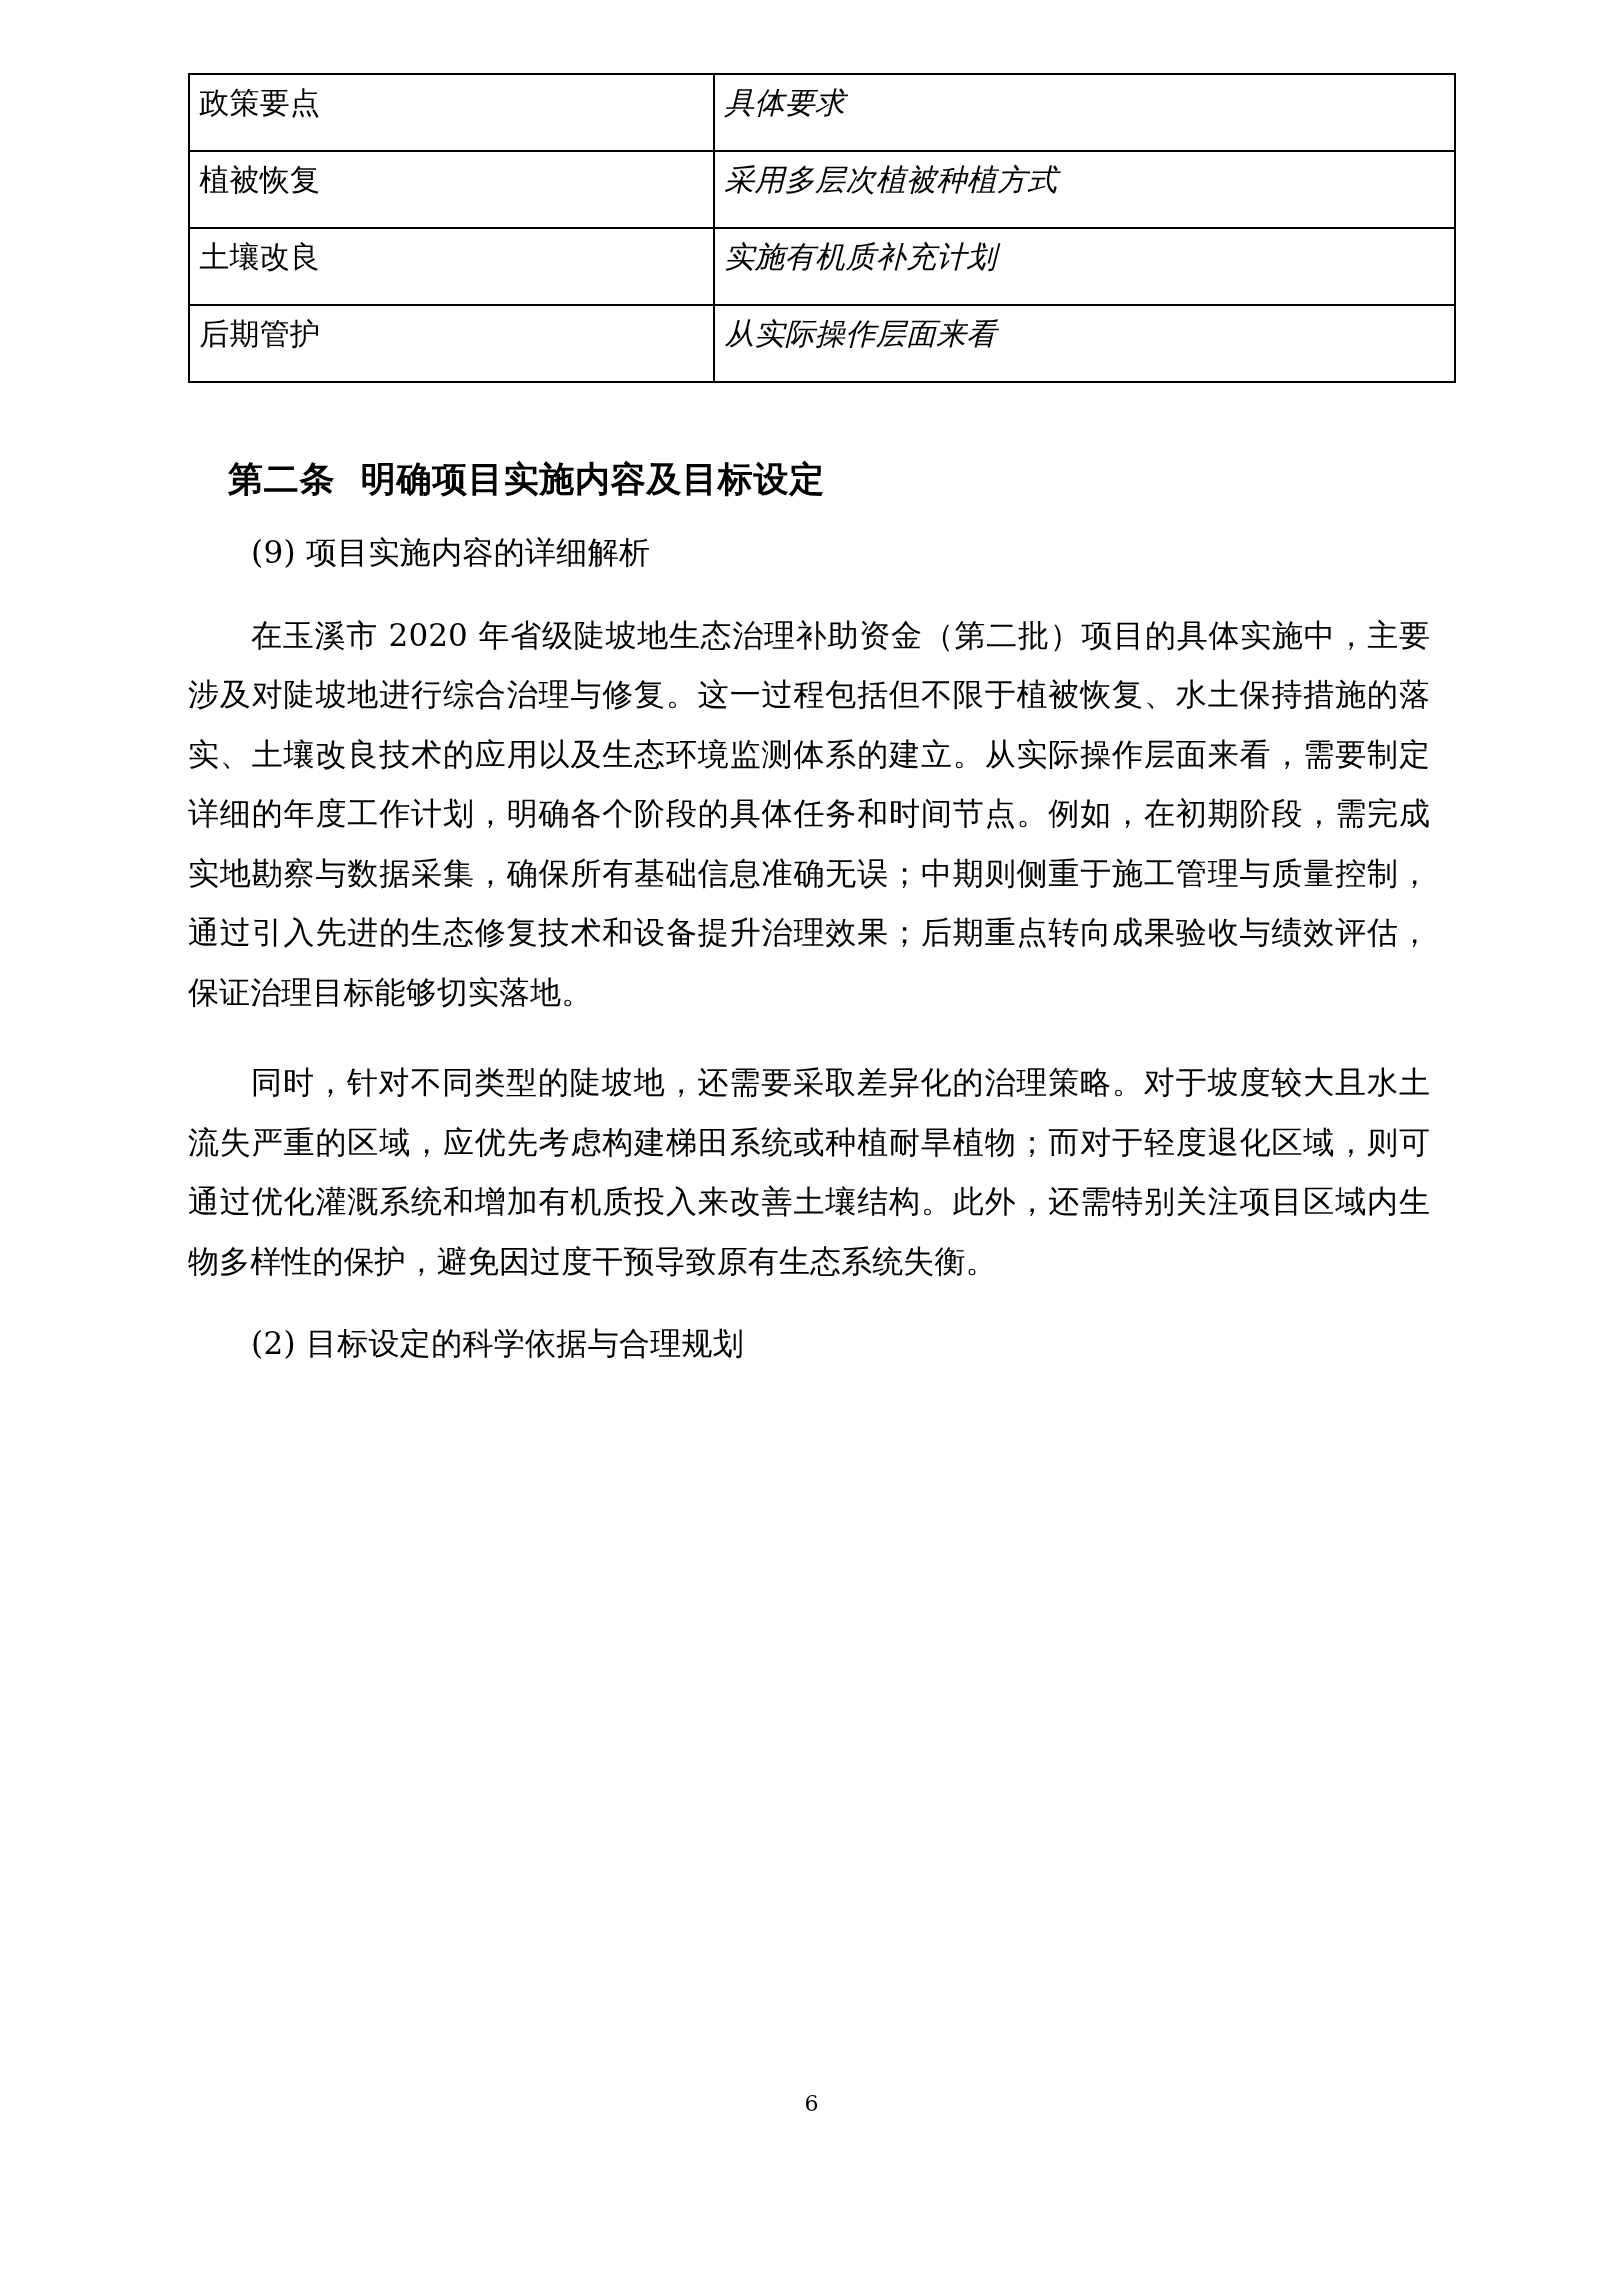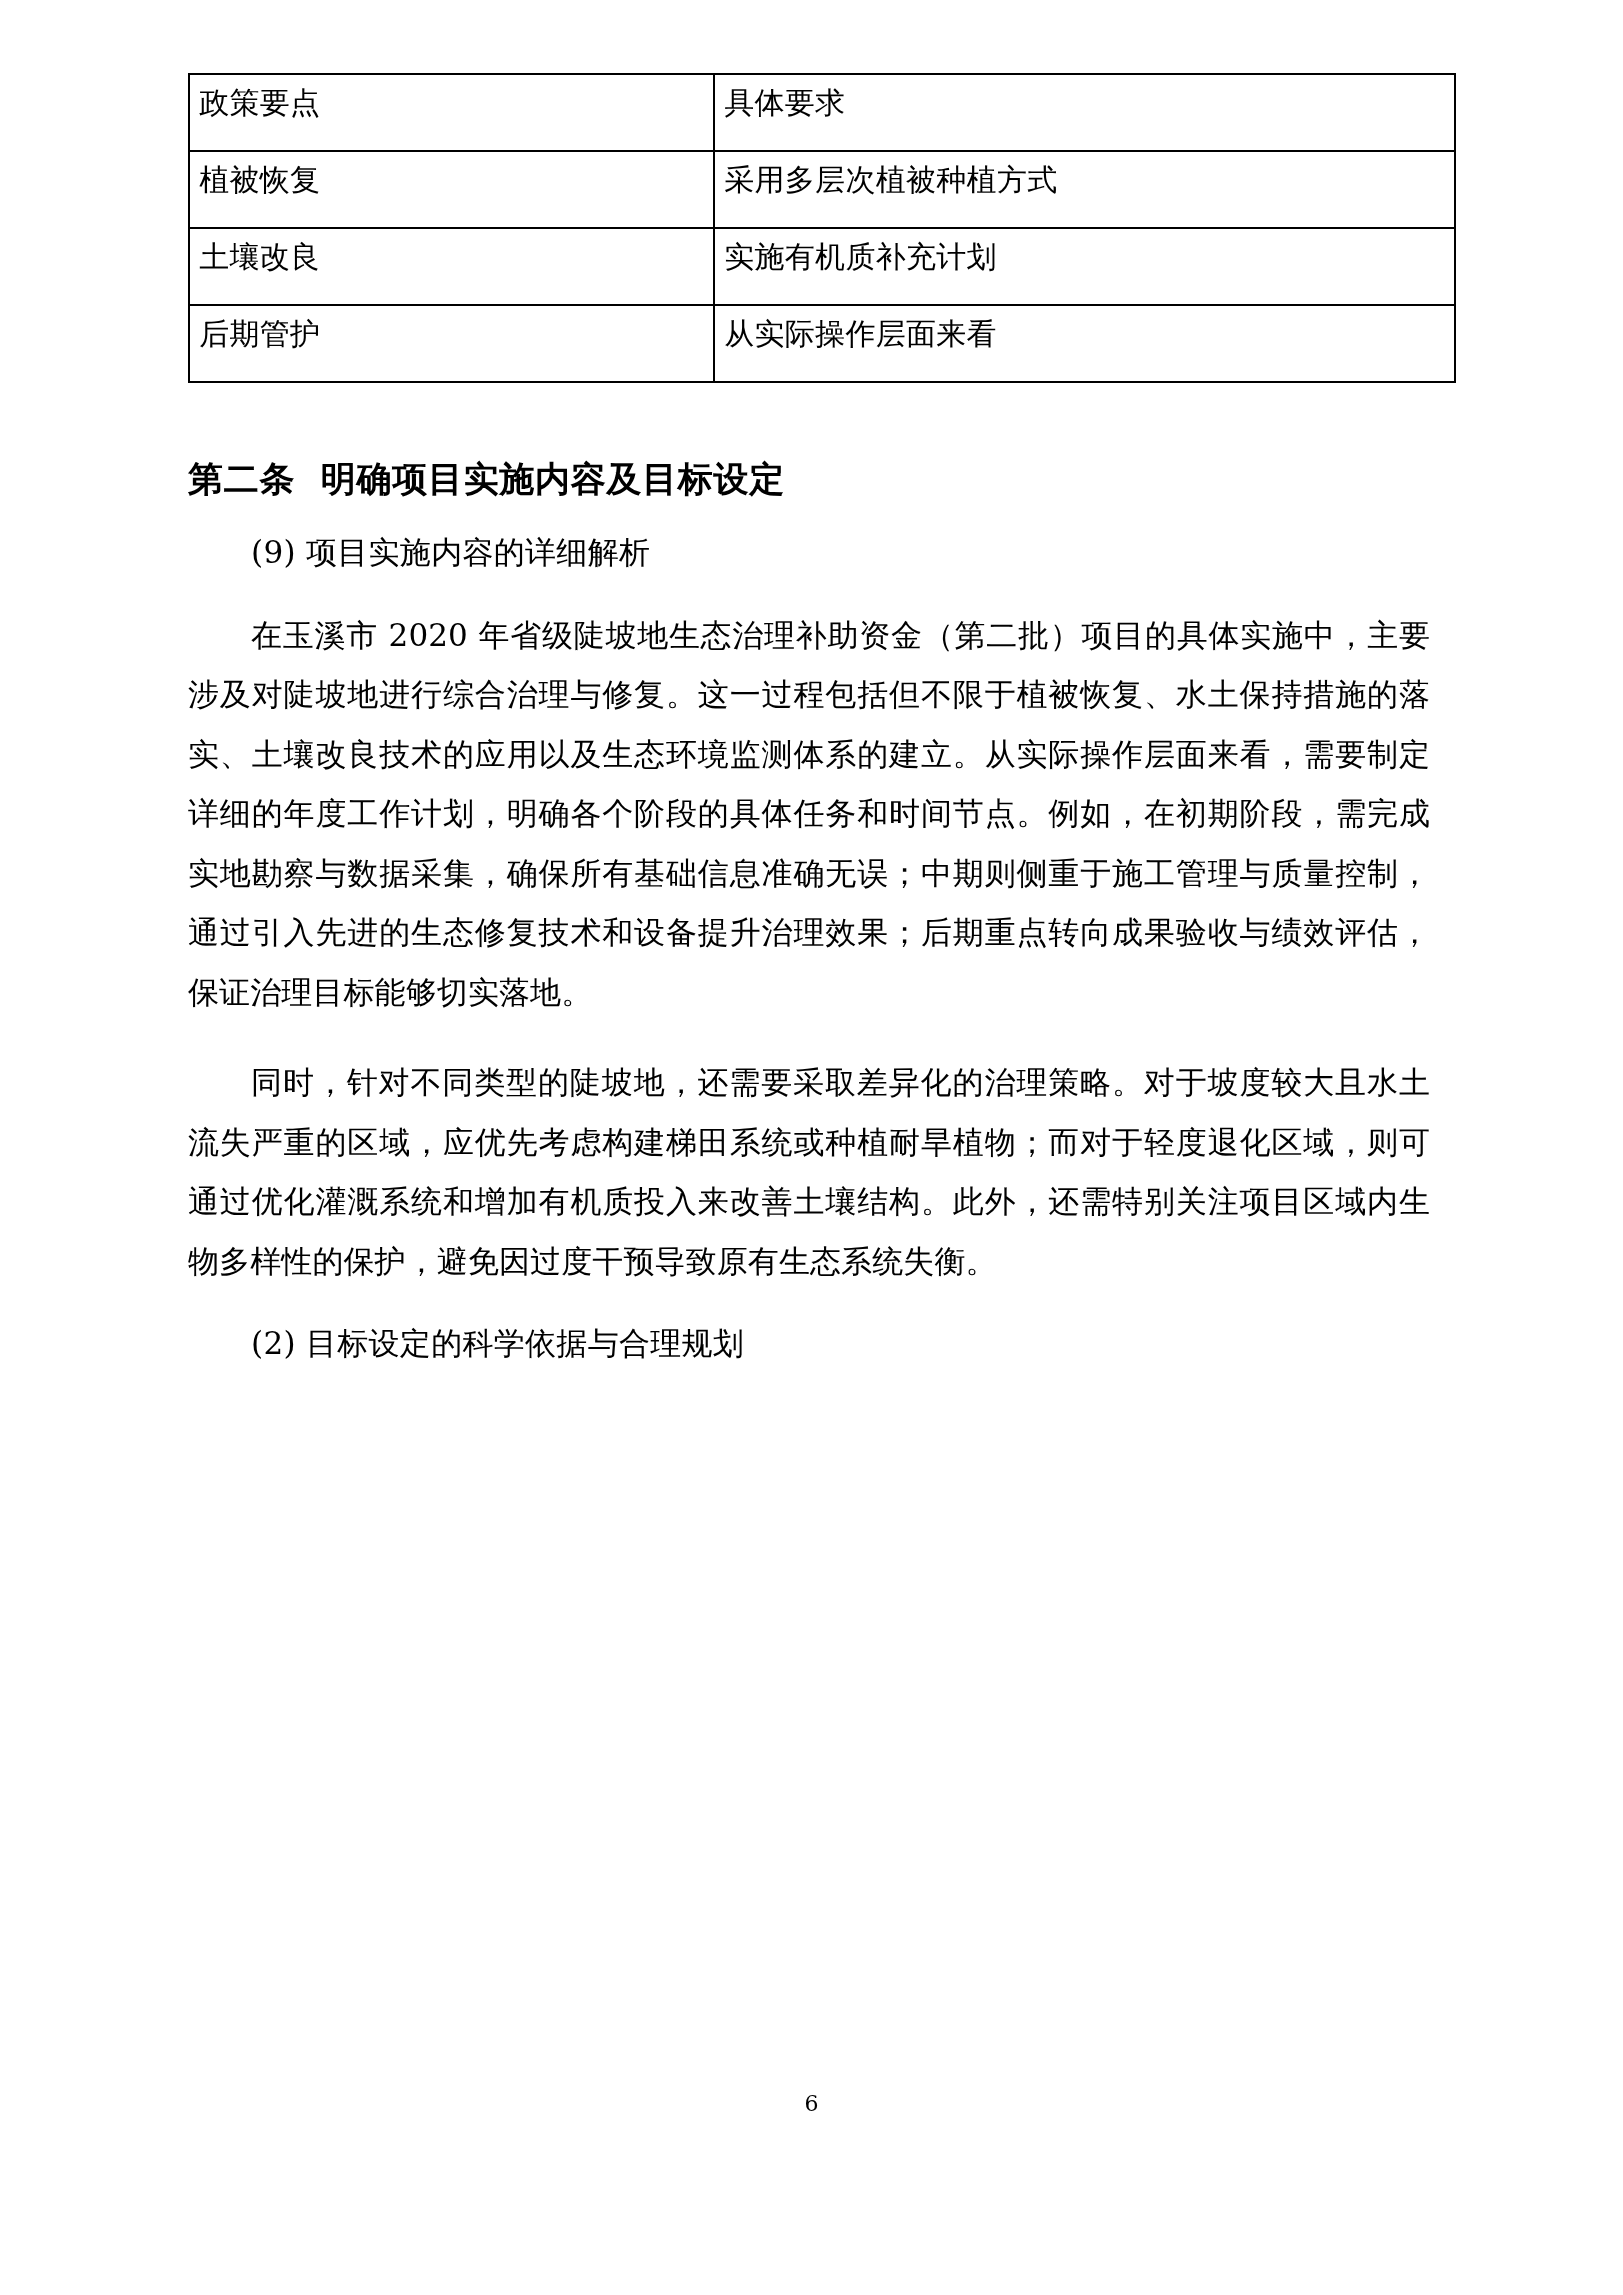--- a/index.html
+++ b/index.html
@@ -46,30 +46,31 @@
     vertical-align: top;
     padding: 9.2px 0 0 9.2px;
     height: 77px;
     box-sizing: border-box;
     font-size: 30px;
     line-height: 1.28;
     font-family: "DejaVu Serif", "Liberation Serif", serif;
     letter-spacing: 0.3px;
   }
   .policy-table td.col-left  { width: 525px; }
-  .policy-table td.col-right { width: 741px; }
+  .policy-table td.col-right { width: 741px; font-style: italic; }
 
   
   .article-heading {
     margin-top: 72px;
     font-size: 35px;
     font-weight: bold;
     line-height: 1.35;
     letter-spacing: 0.7px;
     white-space: pre;
+    margin-left: 40px;
   }
 
   .sub-heading {
     margin-top: 22px;
     font-size: 31px;
     line-height: 1.4;
     letter-spacing: 0.3px;
     text-indent: 63px;
   }
   .sub-heading.tight { }

